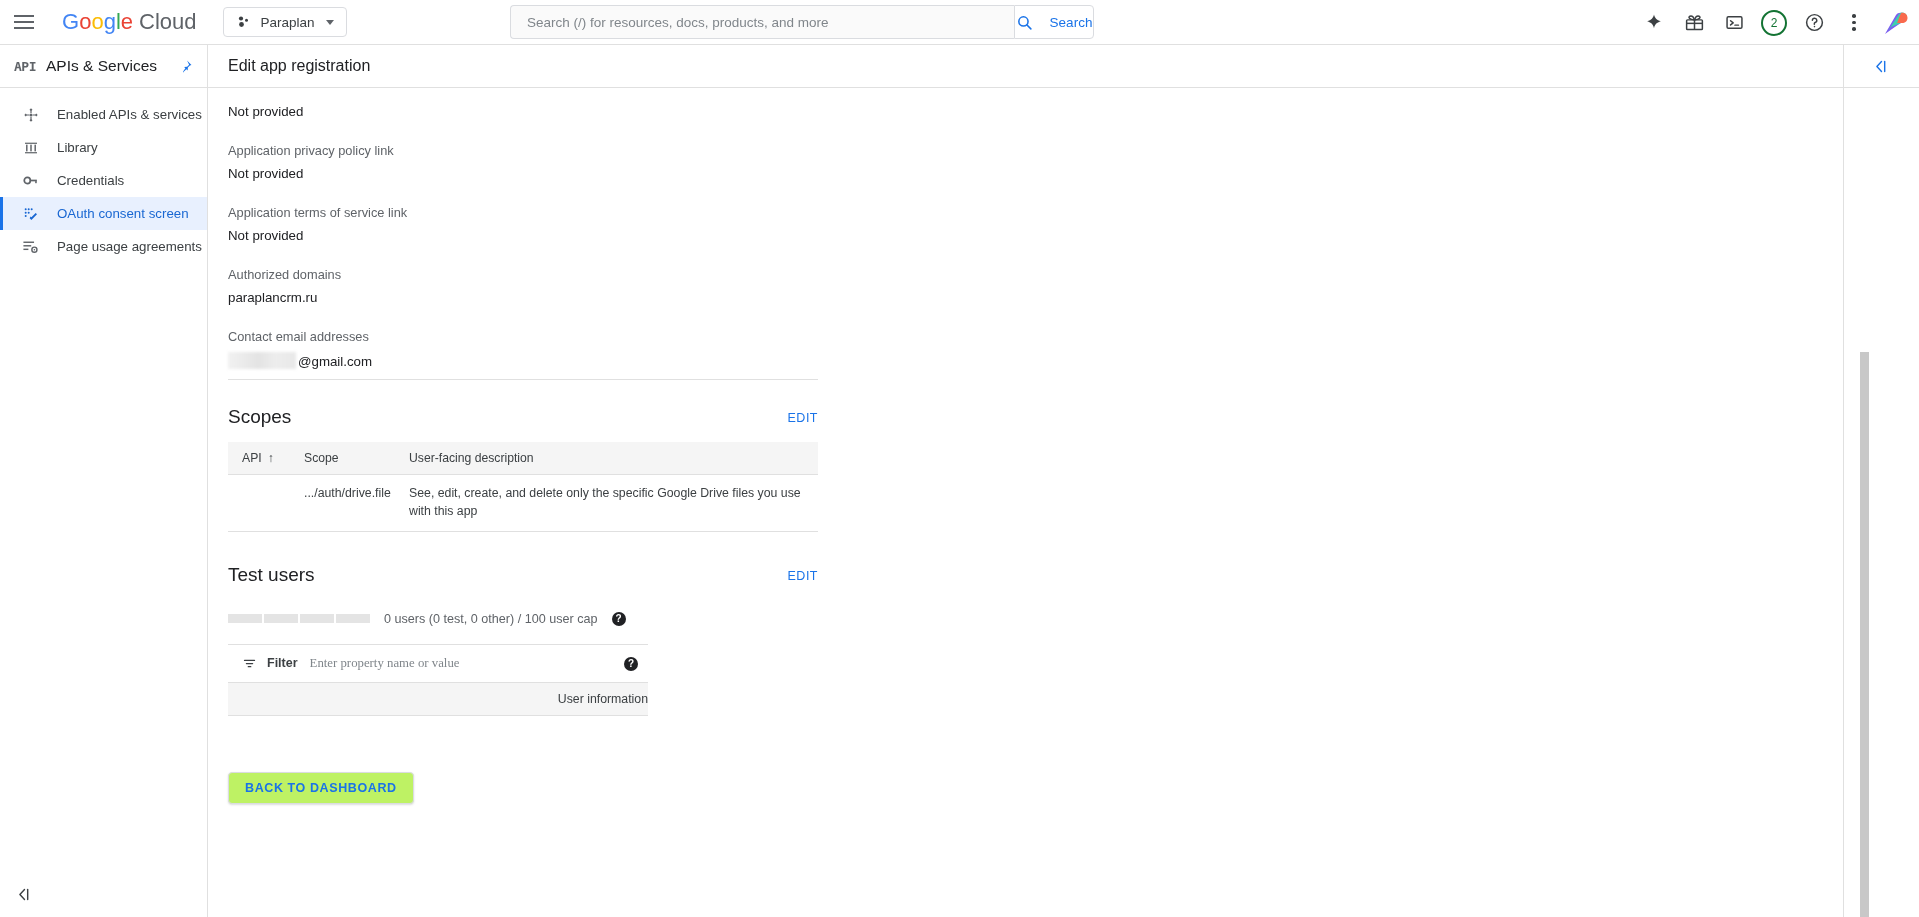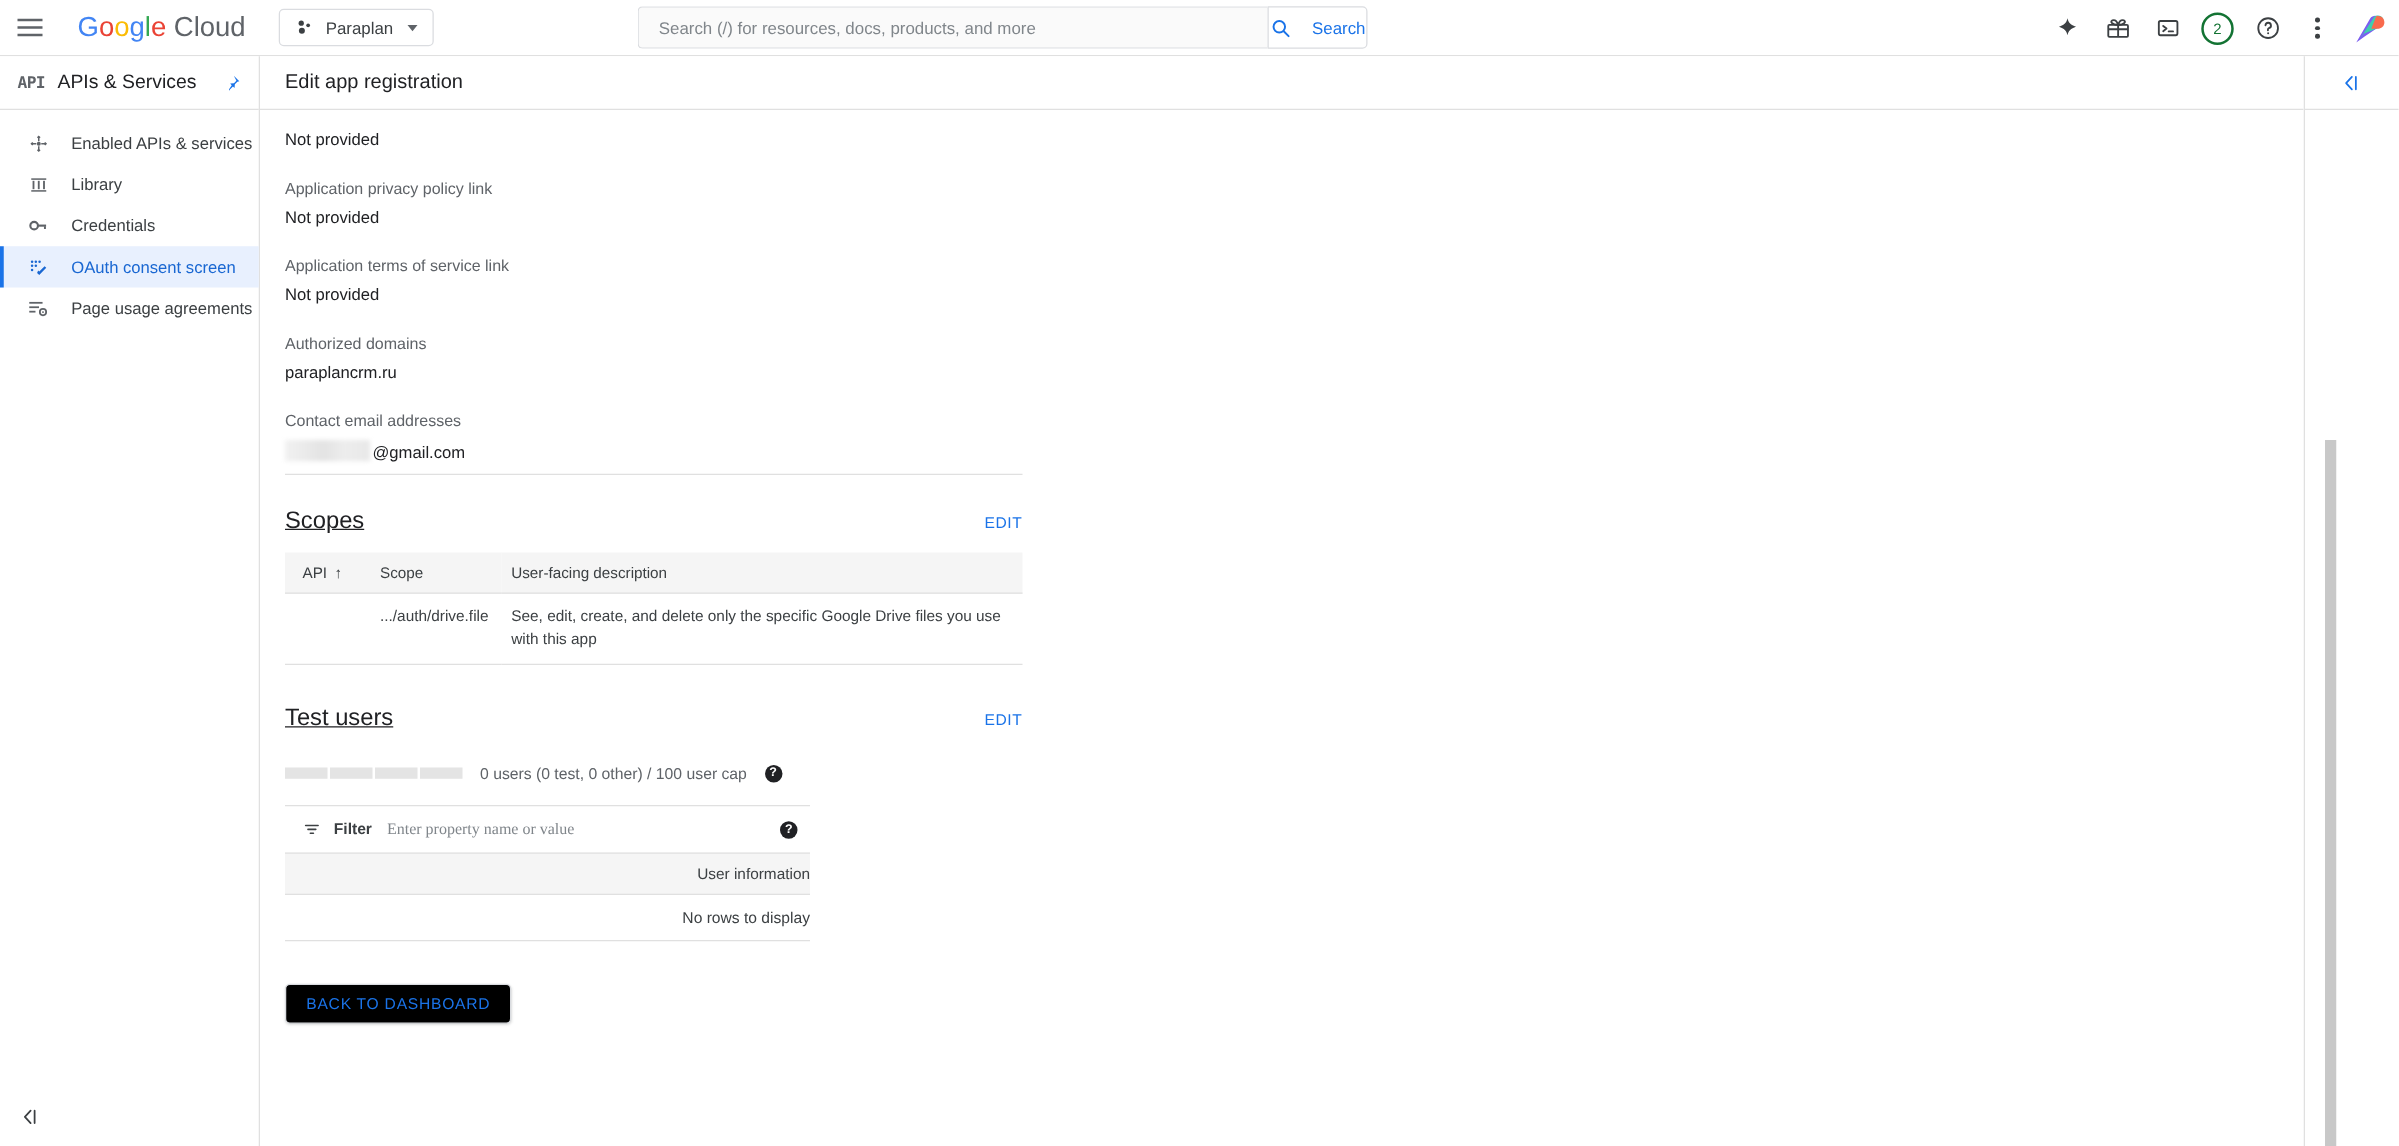--- a/index.html
+++ b/index.html
@@ -145,21 +145,21 @@
     background: linear-gradient(90deg,#f1f1f1 0%, #ebebeb 22%, #e3e3e3 45%, #ededed 70%, #e8e8e8 100%);
     filter: blur(1.5px);
     margin-right: 2px;
   }
 
   .divider { height:1px; background:#e0e0e0; width: 590px; margin: 8px 0 0 0; }
 
   .section-head {
     display:flex; align-items:flex-end; width: 590px; margin-top: 26px; margin-bottom: 14px;
   }
-  .section-title { font-size:19px; color:#202124; font-weight:500; flex:1 1 auto;text-decoration:underline; }
+  .section-title { font-size:19px; color:#202124; font-weight:500; flex:1 1 auto; }
   .edit-link {
     font-size:12.5px; color:#1a73e8; letter-spacing:0.5px; cursor:pointer; padding-bottom:3px;
   }
 
   table.scopes { border-collapse: collapse; width: 590px; table-layout: fixed; }
   table.scopes thead th {
     background:#f5f5f5; text-align:left; font-size:12.2px; color:#3c4043; font-weight:500;
     padding: 9px 8px; border-bottom:1px solid #e0e0e0;
   }
   table.scopes thead th.c-api { width: 68px; padding-left: 14px; }
@@ -196,24 +196,25 @@
   .users-table { width: 420px; text-align: right; }
   .users-th {
     background:#f5f5f5; font-size:12.3px; color:#3c4043;
     padding: 9px 0 9px 14px; border-bottom:1px solid #e0e0e0; border-top:1px solid #e0e0e0;
   }
   .users-empty {
     font-size:12.5px; color:#3c4043; padding: 11px 0 11px 14px; border-bottom:1px solid #e0e0e0;
   }
 
   .back-btn {
-    margin-top: 34px; display:inline-flex; align-items:center; justify-content:center;
-    height: 32px; padding: 0 16px; border:1px solid #dadce0; border-radius:4px; background:#000000;
+    margin-top: 56px; display:inline-flex; align-items:center; justify-content:center;
+    height: 32px; padding: 0 16px; border:1px solid #dadce0; border-radius:4px; background:#bef264;
     color:#1a73e8; font-size:12.5px; letter-spacing:0.6px; cursor:pointer;
     box-shadow: 0 1px 2px rgba(60,64,67,0.18);
+    font-weight: bold;
   }
 
   
   .right-rail {
     position:absolute; top:45px; right:0; width:76px; bottom:0;
     background:#fff; border-left:1px solid #e0e0e0;
   }
   .rail-head {
     height:43px; display:flex; align-items:center; justify-content:center;
     border-bottom:1px solid #e0e0e0; color:#1a73e8; cursor:pointer;
@@ -479,21 +480,20 @@
           <line x1="7" y1="12" x2="17" y2="12" stroke-linecap="round"></line>
           <line x1="10" y1="17" x2="14" y2="17" stroke-linecap="round"></line>
         </svg>
         <span class="filter-lbl">Filter</span>
         <input class="filter-input" type="text" placeholder="Enter property name or value" style="">
         <span class="filter-help help-dot">?</span>
       </div>
 
       <div class="users-table">
         <div class="users-th">User information</div>
-        <div class="users-empty">No rows to display</div>
       </div>
 
       <div class="back-btn">BACK TO DASHBOARD</div>
 
     </div>
   </div>
 
   <div class="right-rail">
     <div class="rail-head">
       <svg width="17" height="17" viewBox="0 0 24 24" fill="none" stroke="#1a73e8" stroke-width="2">

